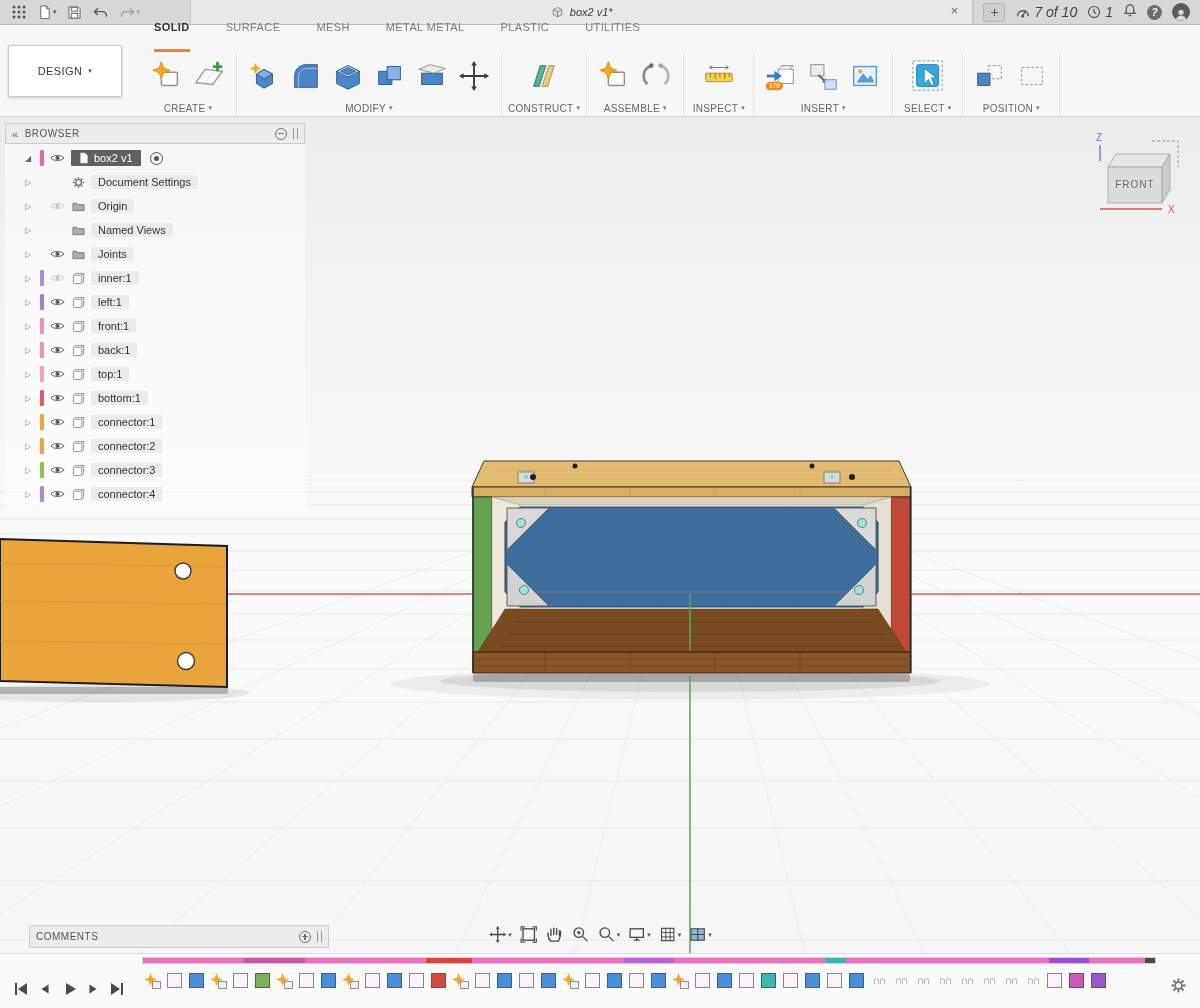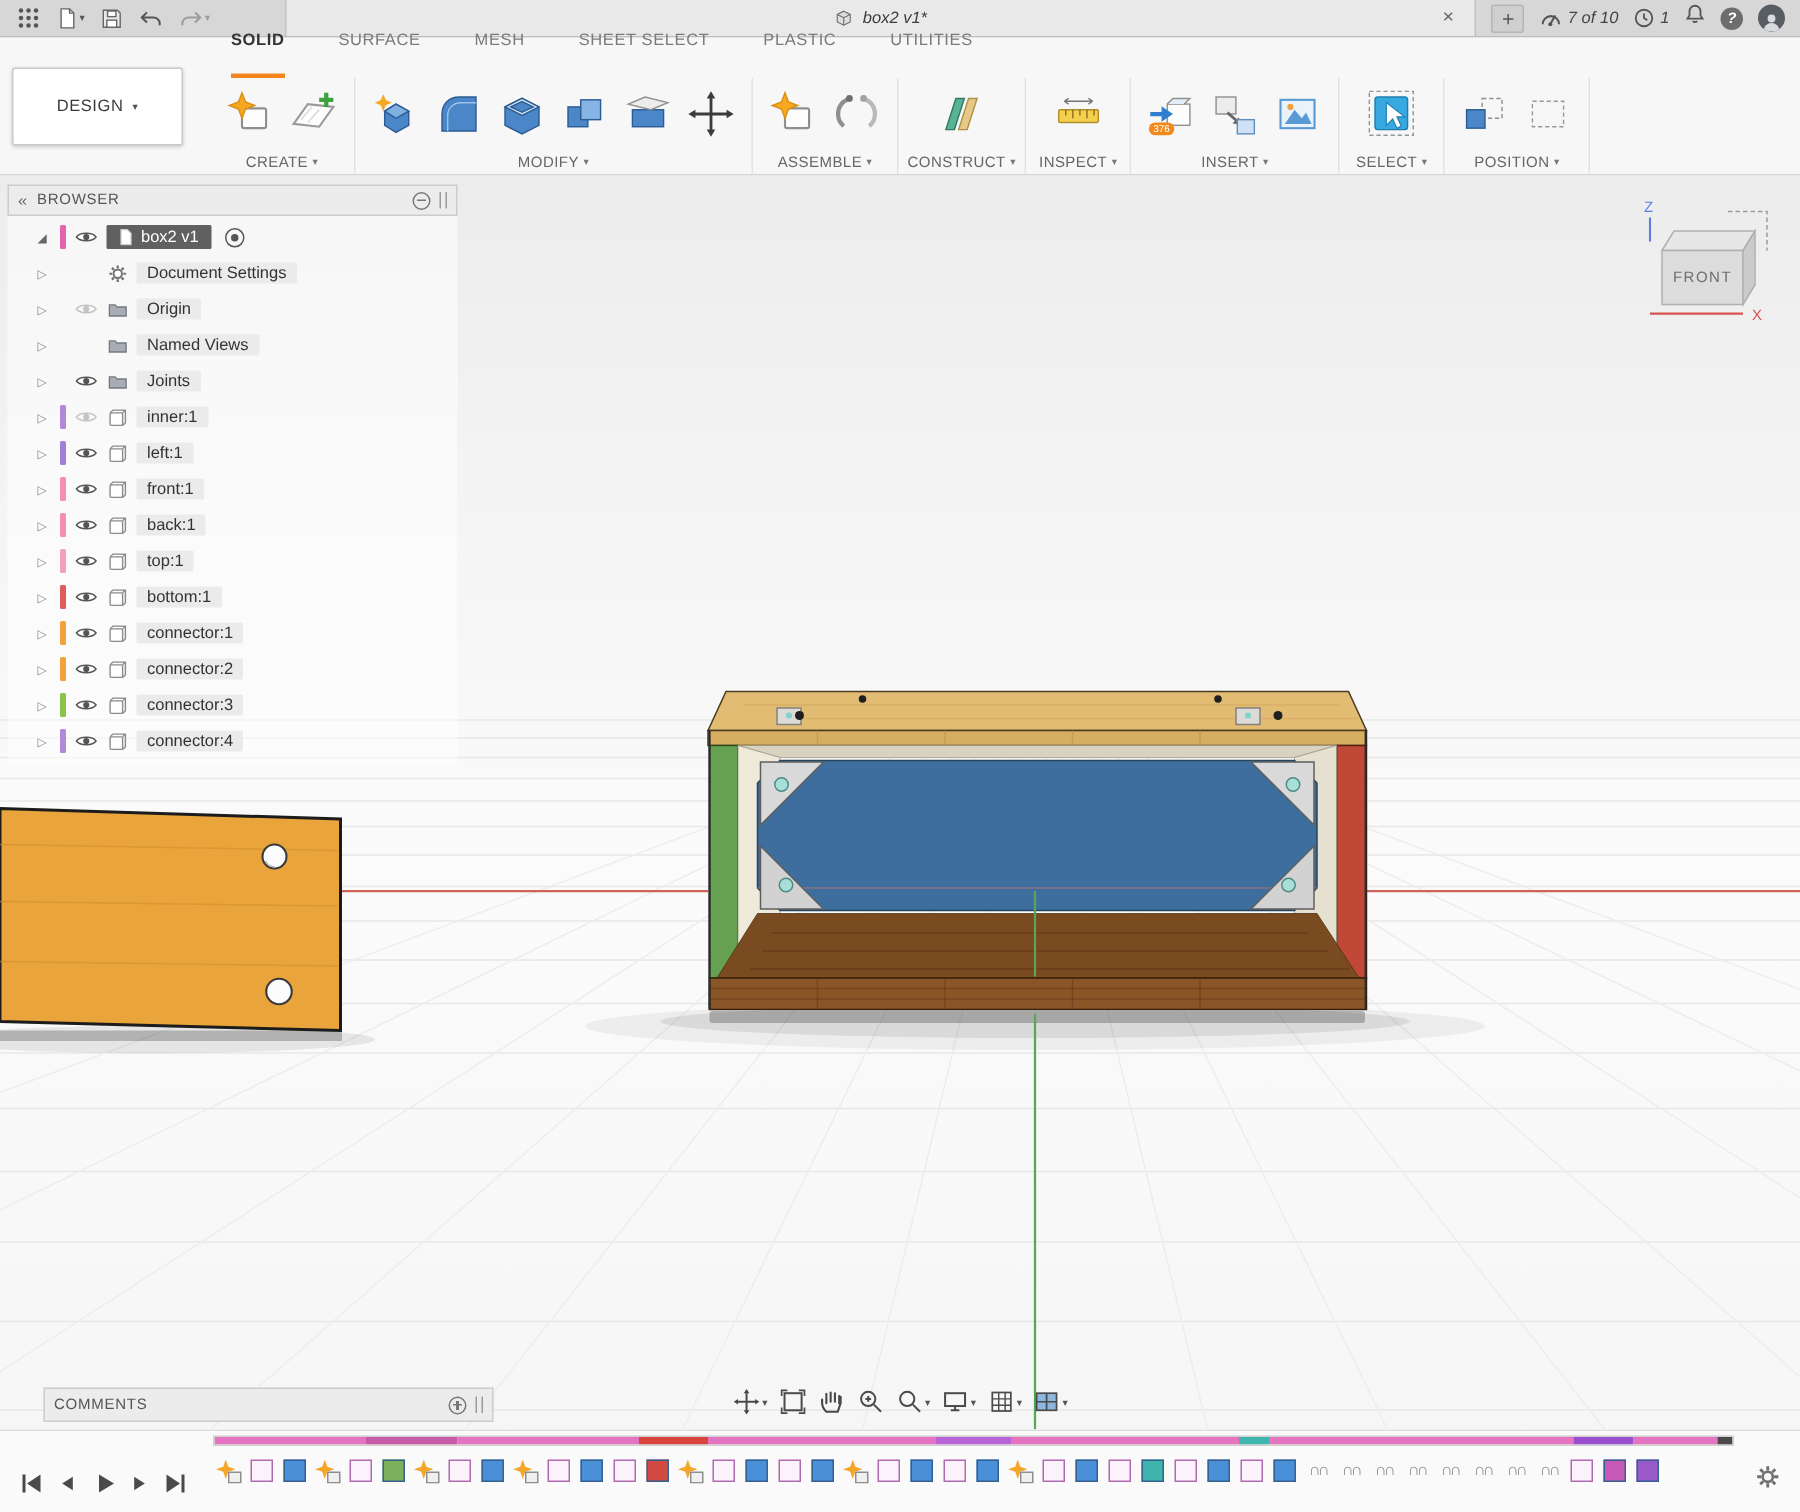--- a/index.html
+++ b/index.html
@@ -11,21 +11,21 @@
   .tb-btn{display:flex;align-items:center;gap:1px;padding:2px 3px;cursor:default;}
   .tb-btn svg{display:block;}
   .caret{font-size:7px;color:#555;}
   .doc-tab{flex:1;background:#e9e9e9;border-left:1px solid #c2c2c2;border-right:1px solid #c2c2c2;display:flex;align-items:center;justify-content:center;position:relative;gap:6px;}
   .doc-tab .tab-title{font-size:11px;color:#3c3c3c;}
   .tab-close{position:absolute;right:10px;top:3px;width:16px;height:16px;text-align:center;line-height:16px;color:#666;font-size:13px;}
   .tab-close::after{content:"×";}
   .tb-right{display:flex;align-items:center;gap:10px;padding:0 10px;}
   .newtab{width:22px;height:19px;background:#cfcfcf;border:1px solid #b5b5b5;border-radius:2px;color:#555;text-align:center;line-height:17px;font-size:14px;}
   .newtab::after{content:"+";}
-  .tb-status{display:flex;align-items:center;gap:4px;font-size:11px;color:#444;}
+  .tb-status{display:flex;align-items:center;gap:4px;font-size:14px;color:#444;}
   .help-circle{width:15px;height:15px;border-radius:50%;background:#6d6d6d;color:#fff;font-size:10px;line-height:15px;text-align:center;font-weight:bold;}
   .help-circle::after{content:"?";}
   .avatar{width:18px;height:18px;border-radius:50%;background:#585d63;overflow:hidden;display:flex;align-items:flex-end;justify-content:center;}
 
   
   .ribbon{height:92px;background:#f7f7f7;position:relative;border-bottom:1px solid #d4d4d4;padding-left:140px;}
   .design-btn{position:absolute;left:8px;top:20px;width:114px;height:52px;background:#fff;border:1px solid #c9c9c9;border-radius:2px;box-shadow:0 1px 3px rgba(0,0,0,.18);display:flex;align-items:center;justify-content:center;gap:6px;font-size:11px;color:#3a3a3a;letter-spacing:.4px;}
   .tabsrow{height:27px;display:flex;gap:36px;padding-left:14px;align-items:flex-end;}
   .rtab{font-size:11px;color:#7b7b7b;letter-spacing:.4px;padding-bottom:16px;border-bottom:3px solid transparent;}
   .rtab.active{color:#333;border-bottom-color:#f6851f;font-weight:bold;}
@@ -198,21 +198,21 @@
   </div>
 
   <div class="tabsrow">
 
       <span class="rtab active">SOLID</span>
 
       <span class="rtab">SURFACE</span>
 
       <span class="rtab">MESH</span>
 
-      <span class="rtab">SHEET SELECT</span>
+      <span class="rtab">METAL METAL</span>
 
       <span class="rtab">PLASTIC</span>
 
       <span class="rtab">UTILITIES</span>
     </div>
 
   <div class="toolsrow">
     <div class="rgroup">
       <div class="tools">
         <button class="tool">
@@ -276,53 +276,53 @@
               <polygon points="2,18 7,15 7,21" fill="#3c3c3c"></polygon>
               <polygon points="34,18 29,15 29,21" fill="#3c3c3c"></polygon>
             </svg>
         </button>
       </div>
       <div class="glabel">
           <span>MODIFY</span>
         </div>
     </div>
 
+    <div class="rgroup" style="min-width:84px;">
+      <div class="tools">
+        <button class="tool">
+          <svg width="34" height="34" viewBox="0 0 36 36">
+              <polygon points="7,29 14,7 20,7 13,29" fill="#57b296" stroke="#2f7a62"></polygon>
+              <polygon points="16,29 23,7 29,7 22,29" fill="#e6c987" stroke="#b08f4a"></polygon>
+            </svg>
+        </button>
+      </div>
+      <div class="glabel">
+          <span>CONSTRUCT</span>
+        </div>
+    </div>
+
     <div class="rgroup">
       <div class="tools">
         <button class="tool">
           <svg width="34" height="34" viewBox="0 0 36 36">
               <rect x="12" y="14" width="17" height="14" rx="1.5" fill="#fdfdfd" stroke="#8f8f8f" stroke-width="1.5"></rect>
               <polygon points="12,3 14.5,9.5 21,12 14.5,14.5 12,21 9.5,14.5 3,12 9.5,9.5" fill="#f7a823" stroke="#db8f12"></polygon>
             </svg>
         </button>
         <button class="tool">
           <svg width="34" height="34" viewBox="0 0 36 36">
               <path d="M13 7c-5 2-8 6-8 11 0 4 1.5 6.5 4 8.5" stroke="#8f8f8f" stroke-width="3" fill="none"></path>
               <path d="M23 7c5 2 8 6 8 11 0 4-1.5 6.5-4 8.5" stroke="#b9b9b9" stroke-width="3" fill="none"></path>
               <circle cx="13" cy="7" r="2.4" fill="#6f6f6f"></circle>
               <circle cx="23" cy="7" r="2.4" fill="#a3a3a3"></circle>
             </svg>
         </button>
       </div>
       <div class="glabel">
           <span>ASSEMBLE</span>
-        </div>
-    </div>
-
-    <div class="rgroup" style="min-width:84px;">
-      <div class="tools">
-        <button class="tool">
-          <svg width="34" height="34" viewBox="0 0 36 36">
-              <polygon points="7,29 14,7 20,7 13,29" fill="#57b296" stroke="#2f7a62"></polygon>
-              <polygon points="16,29 23,7 29,7 22,29" fill="#e6c987" stroke="#b08f4a"></polygon>
-            </svg>
-        </button>
-      </div>
-      <div class="glabel">
-          <span>CONSTRUCT</span>
         </div>
     </div>
 
     <div class="rgroup" style="min-width:70px;">
       <div class="tools">
         <button class="tool">
           <svg width="34" height="34" viewBox="0 0 36 36">
               <path d="M8 9h20M8 9l3-2M8 9l3 2M28 9l-3-2M28 9l-3 2" stroke="#777" fill="none"></path>
               <rect x="4" y="15" width="28" height="9" rx="1" fill="#f5cf4e" stroke="#b08f2a"></rect>
               <path d="M9 15v4M14 15v6M19 15v4M24 15v6M29 15v4" stroke="#8a6d1e"></path>

